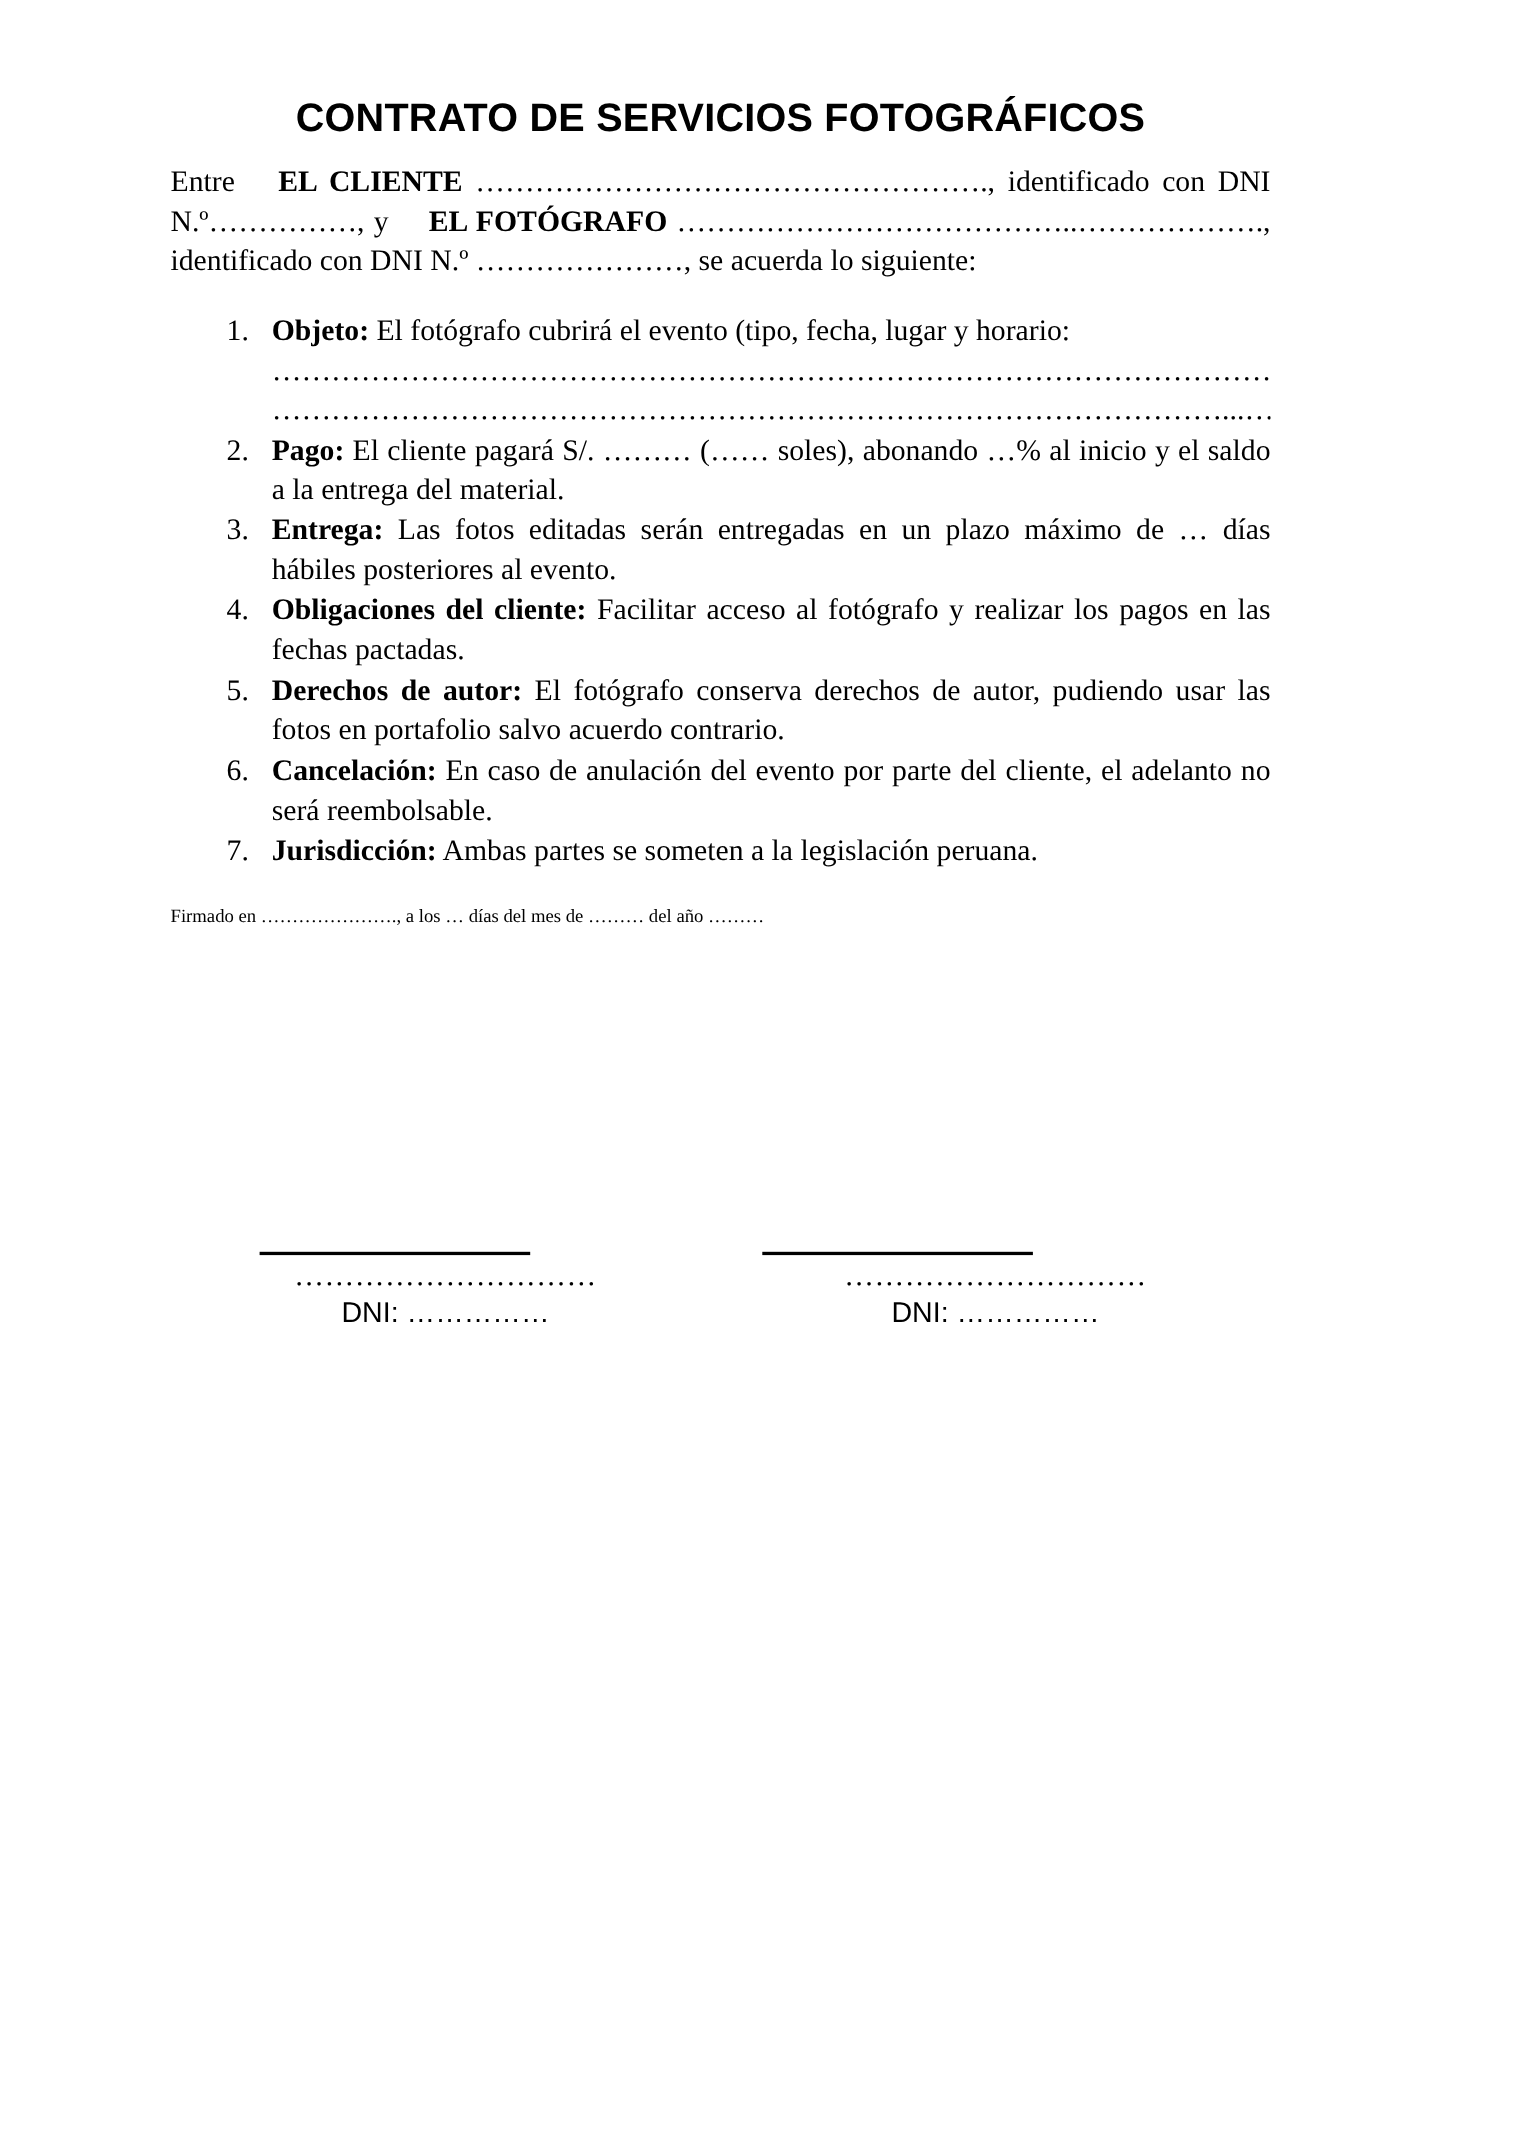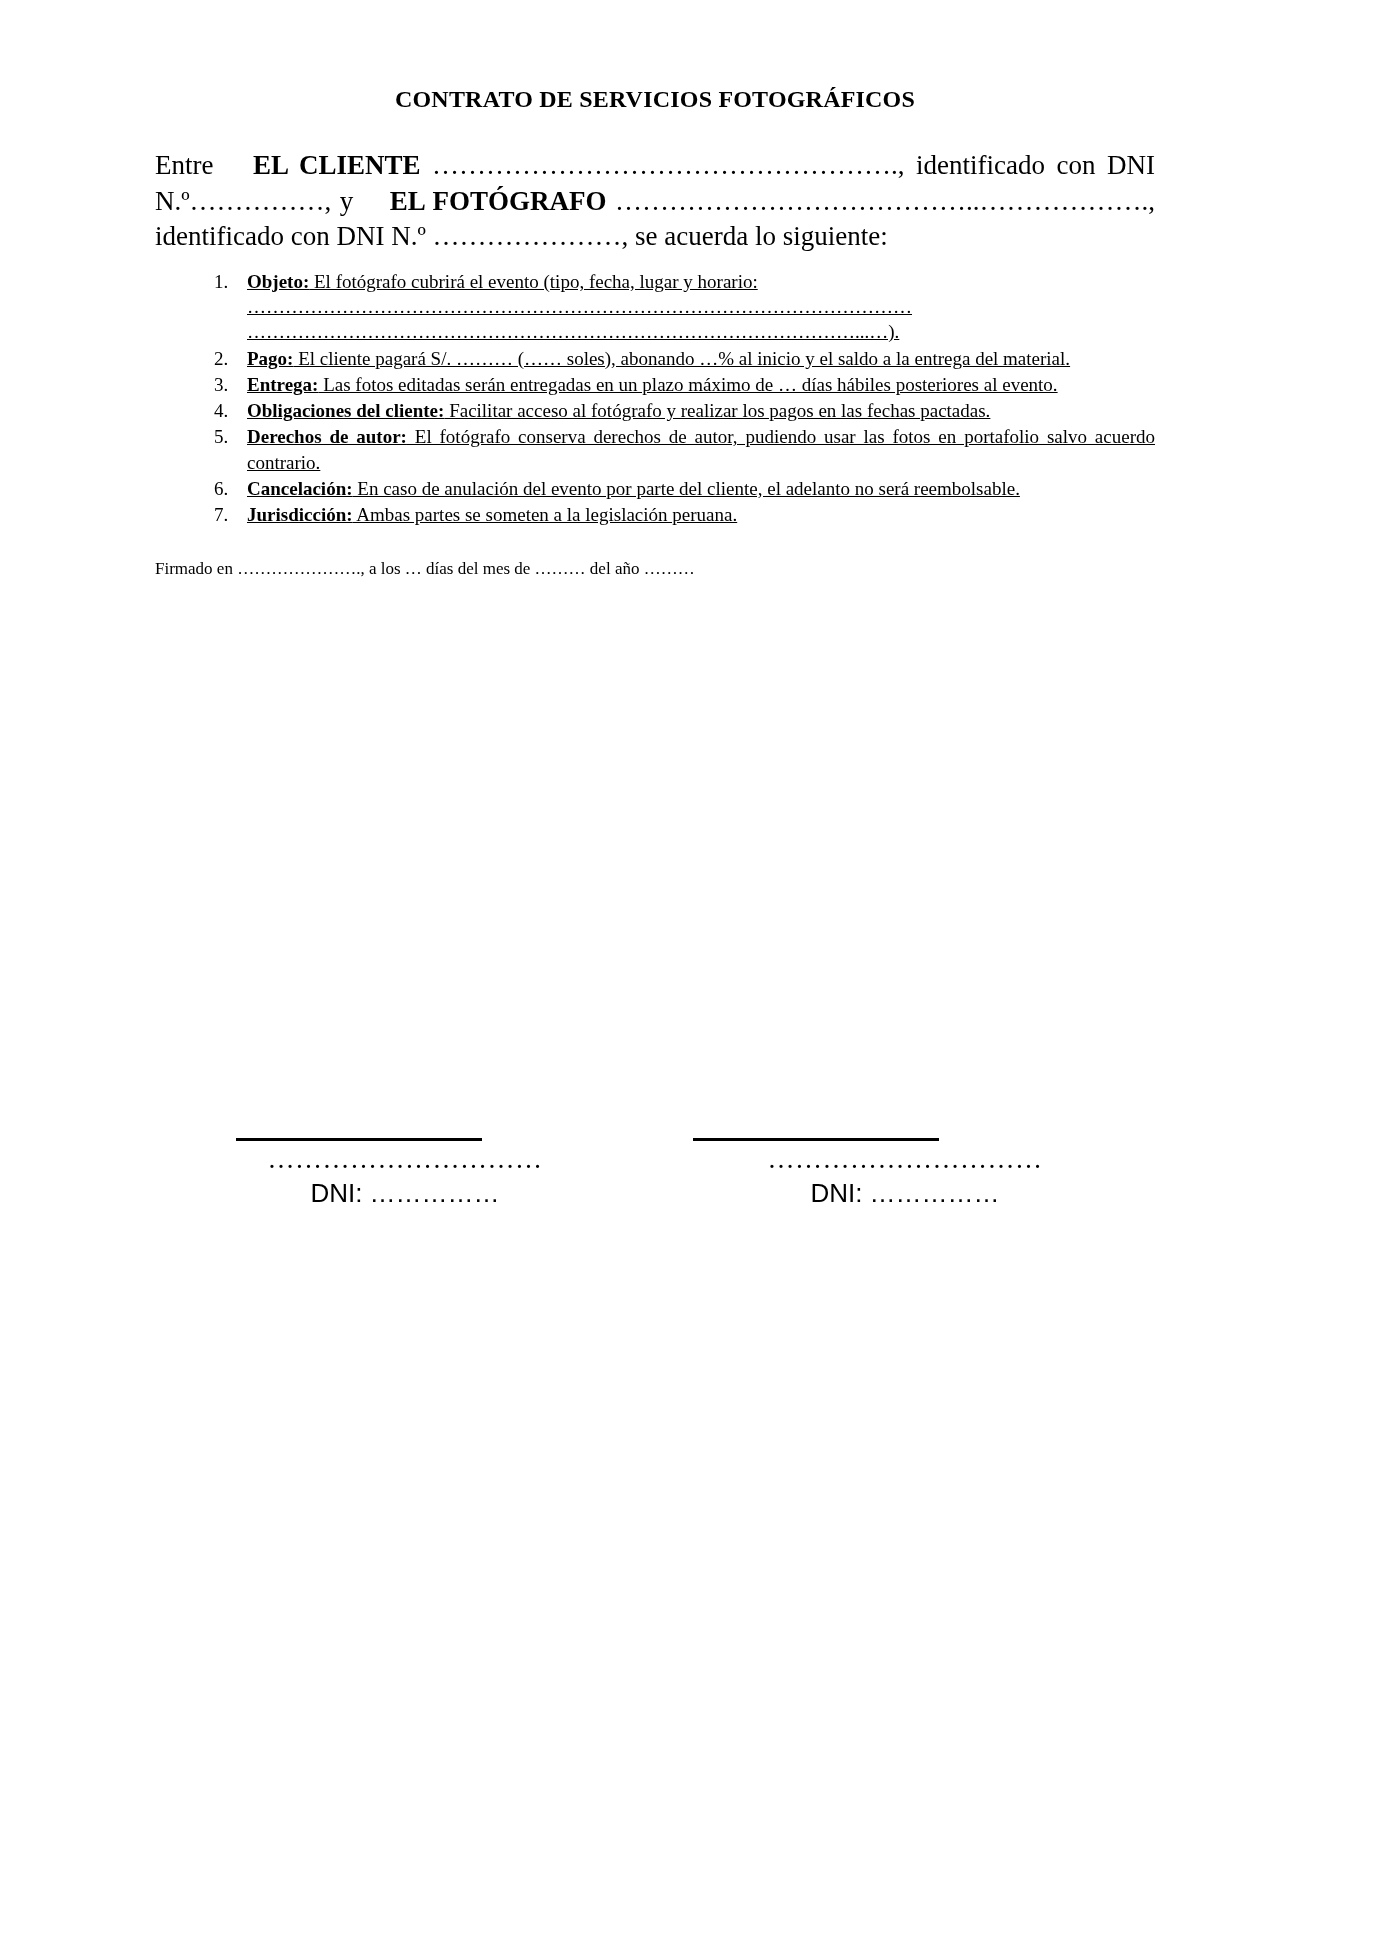--- a/index.html
+++ b/index.html
@@ -23,45 +23,44 @@
   }
   .content {
     position: absolute;
     left: 155px;
     top: 84px;
     width: 1000px;
   }
   .doc-title {
     text-align: center;
     font-weight: bold;
-    font-size: 24px;
+    font-size: 36px;
     letter-spacing: 0.2px;
     line-height: 1.25;
-    margin: 0 0 34px 0;
-    font-family: Liberation Serif, serif;
+    margin: 0 0 19px 0;
+    font-family: Liberation Sans, sans-serif;
   }
   .preamble {
     font-size: 27px;
     line-height: 1.32;
     text-align: justify;
     text-justify: inter-word;
     margin: 0;
     hyphens: none;
   }
   .preamble .b {
     font-weight: bold;
     margin-left: 28px;
   }
   ol.clauses {
-    margin: 14px 0 0 0;
+    margin: 28px 0 0 0;
     padding: 0 0 0 78px;
-    font-size: 19px;
+    font-size: 27px;
     line-height: 1.33;
     list-style-position: outside;
-    text-decoration: underline;
   }
   ol.clauses > li {
     text-align: justify;
     text-justify: inter-word;
     margin: 0 0 1px 0;
     padding-left: 14px;
   }
   ol.clauses > li::marker {
     font-weight: normal;
   }

